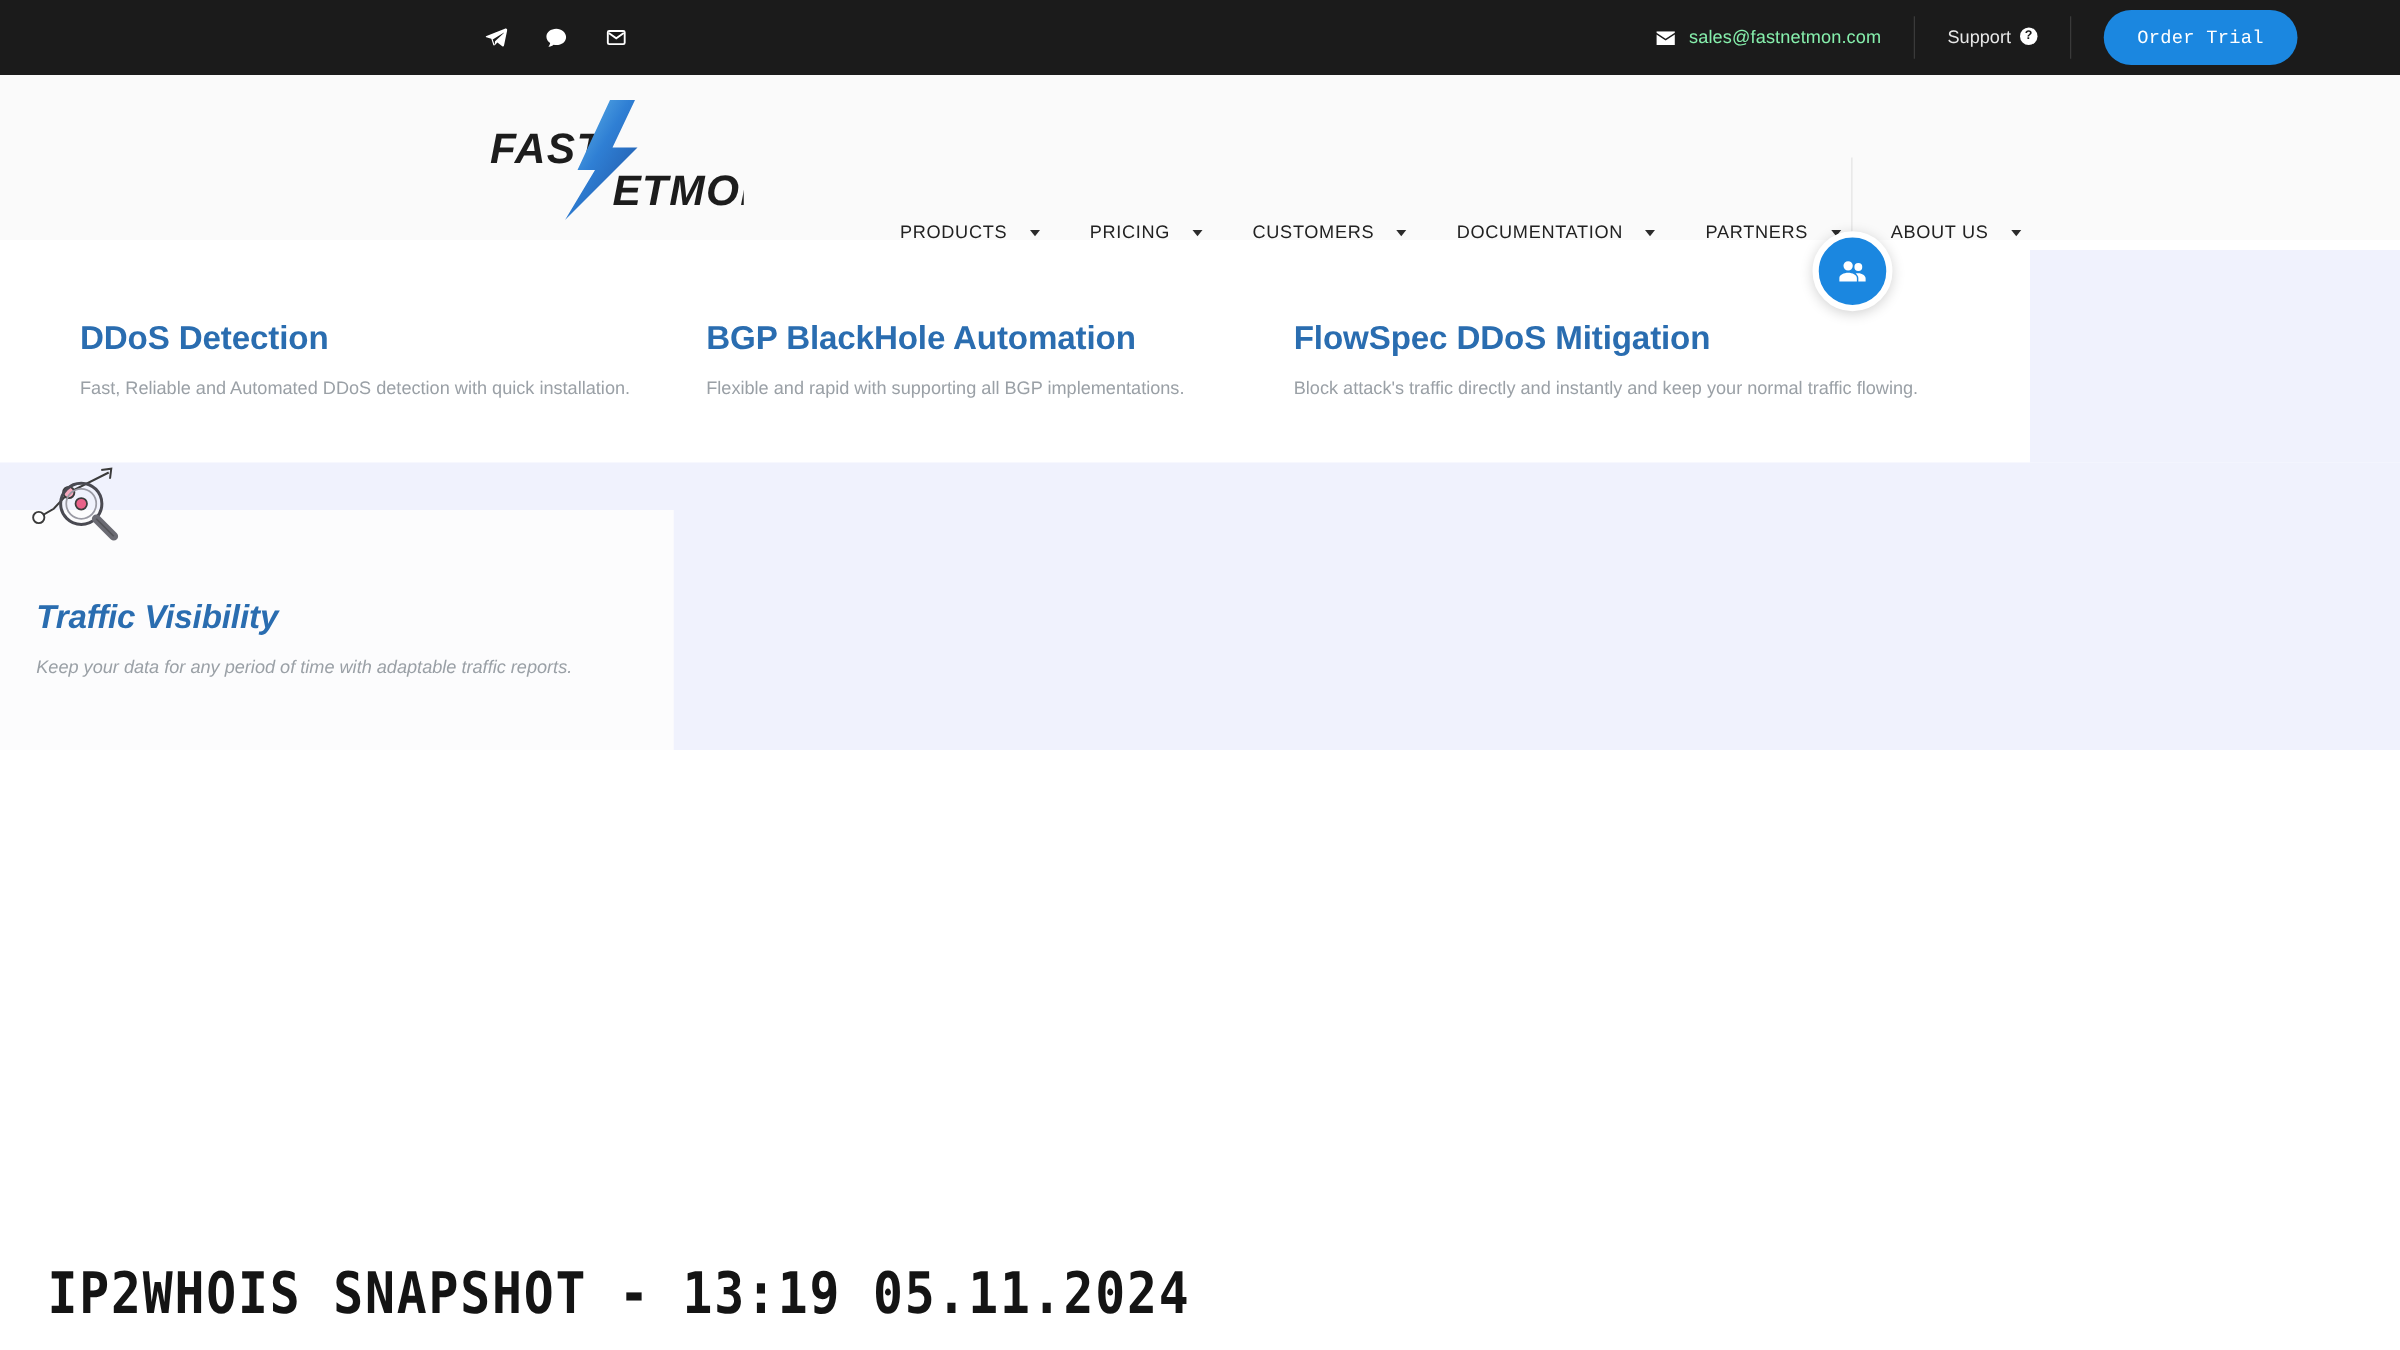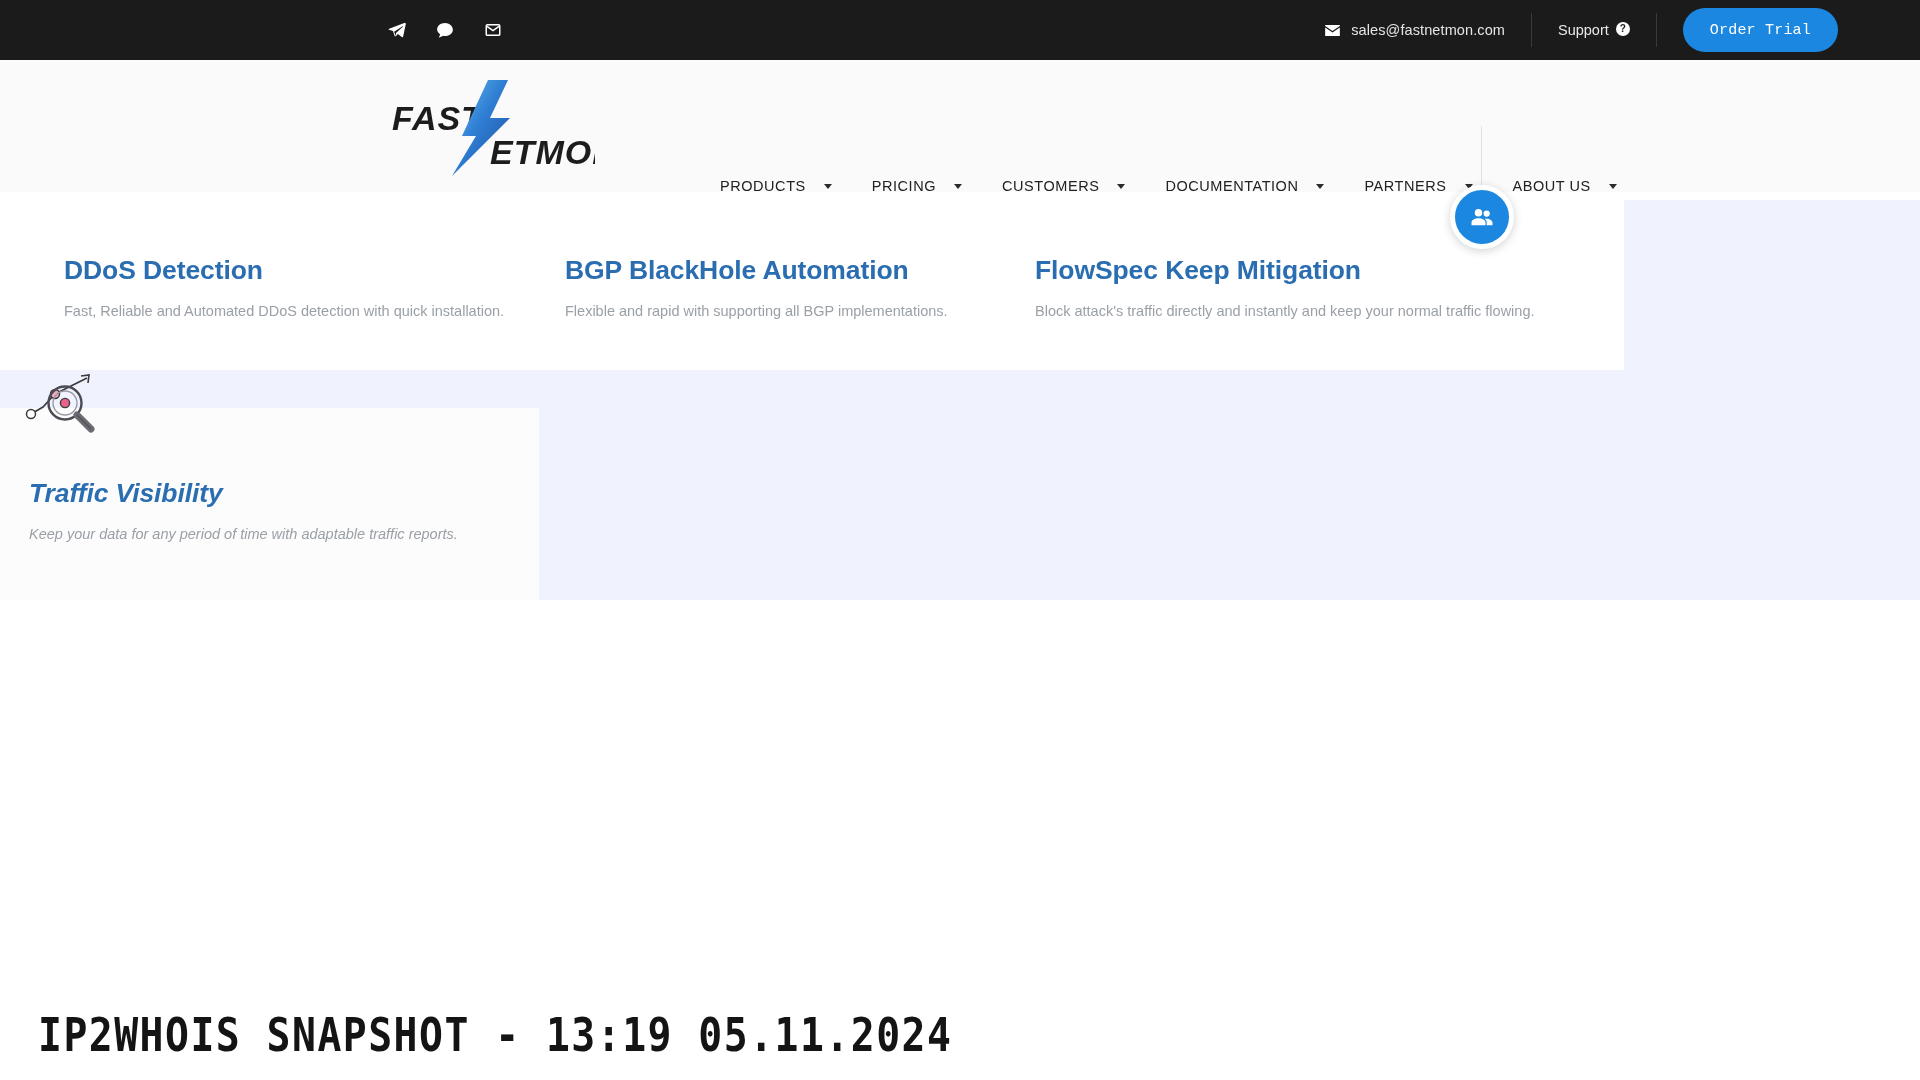--- a/index.html
+++ b/index.html
@@ -19,21 +19,21 @@
     width:18px; height:18px; display:block; color:#ffffff; cursor:pointer;
   }
   .social-ico svg{ display:block; width:100%; height:100%; fill:#ffffff; }
 
   .topbar-right{
     position:absolute; right:0; top:0; height:60px;
     display:flex; align-items:center;
   }
   .tb-mail{
     display:flex; align-items:center; gap:11px;
-    color:#e5e5e5; font-size:14.5px; letter-spacing:.1px;
+    color:#86efac; font-size:14.5px; letter-spacing:.1px;
     padding-right:26px;
   }
   .tb-mail .env{ width:15px; height:11px; position:relative; display:block; }
   .tb-mail .env svg{ width:15px; height:11px; fill:#ffffff; display:block; }
   .tb-divider{ width:1px; height:34px; background:#3a3a3a; }
   .tb-support{
     display:flex; align-items:flex-start; gap:7px;
     color:#e8e8e8; font-size:14.5px; padding:0 26px; cursor:pointer;
   }
   .q-circle{
@@ -240,21 +240,21 @@
   <div class="card-title">DDoS Detection</div>
   <div class="card-desc">Fast, Reliable and Automated DDoS detection with quick installation.</div>
 </div>
 
 <div class="card" id="card-bgp">
   <div class="card-title">BGP BlackHole Automation</div>
   <div class="card-desc">Flexible and rapid with supporting all BGP implementations.</div>
 </div>
 
 <div class="card" id="card-flow">
-  <div class="card-title">FlowSpec Keep Mitigation</div>
+  <div class="card-title">FlowSpec DDoS Mitigation</div>
   <div class="card-desc">Block attack's traffic directly and instantly and keep your normal traffic flowing.</div>
 </div>
 
 <div class="band2"></div>
 <div class="band2-white"></div>
 
 <div class="viz-icon">
   <svg viewBox="0 0 80 68" xmlns="http://www.w3.org/2000/svg">
     <path d="M6 44 L18 37 L30 24 L62 8" fill="none" stroke="#3b3b3b" stroke-width="1.6"></path>
     <path d="M56 6 L64 5 L63 13" fill="none" stroke="#3b3b3b" stroke-width="1.6"></path>

